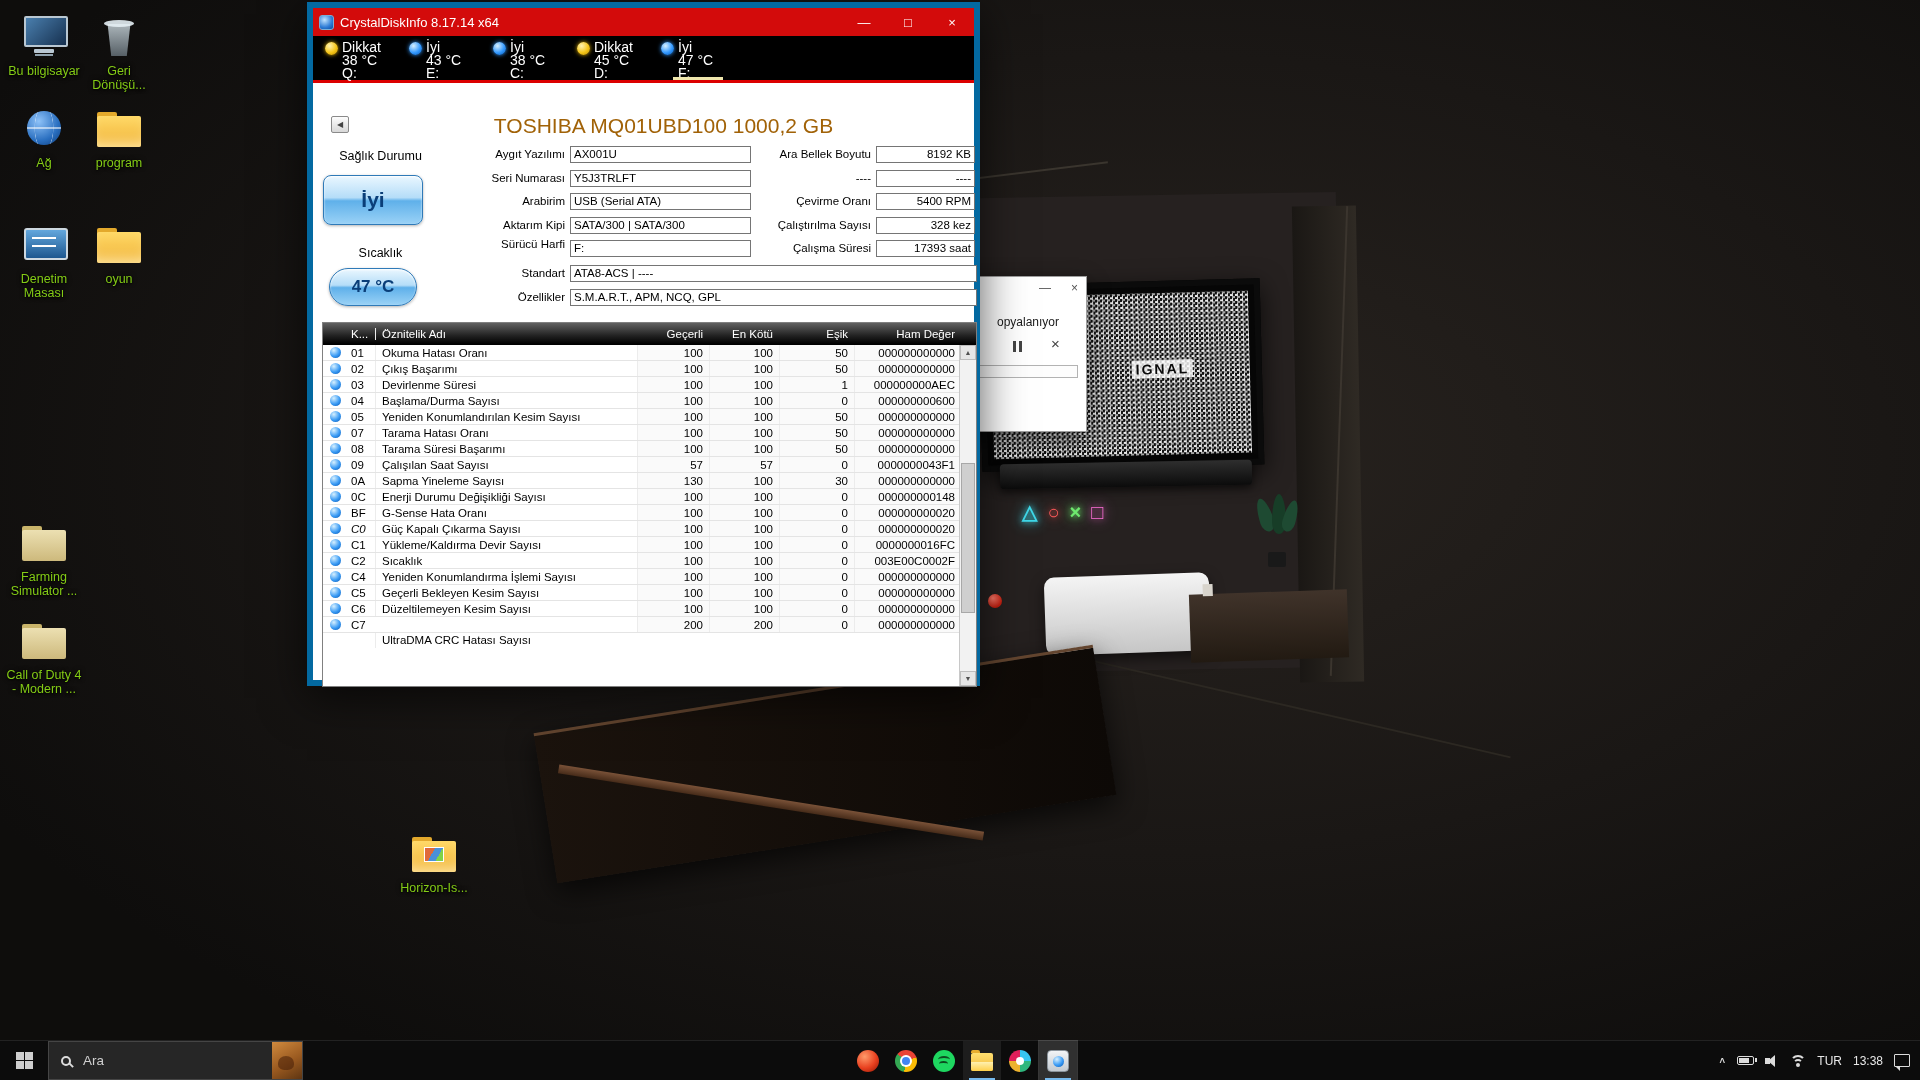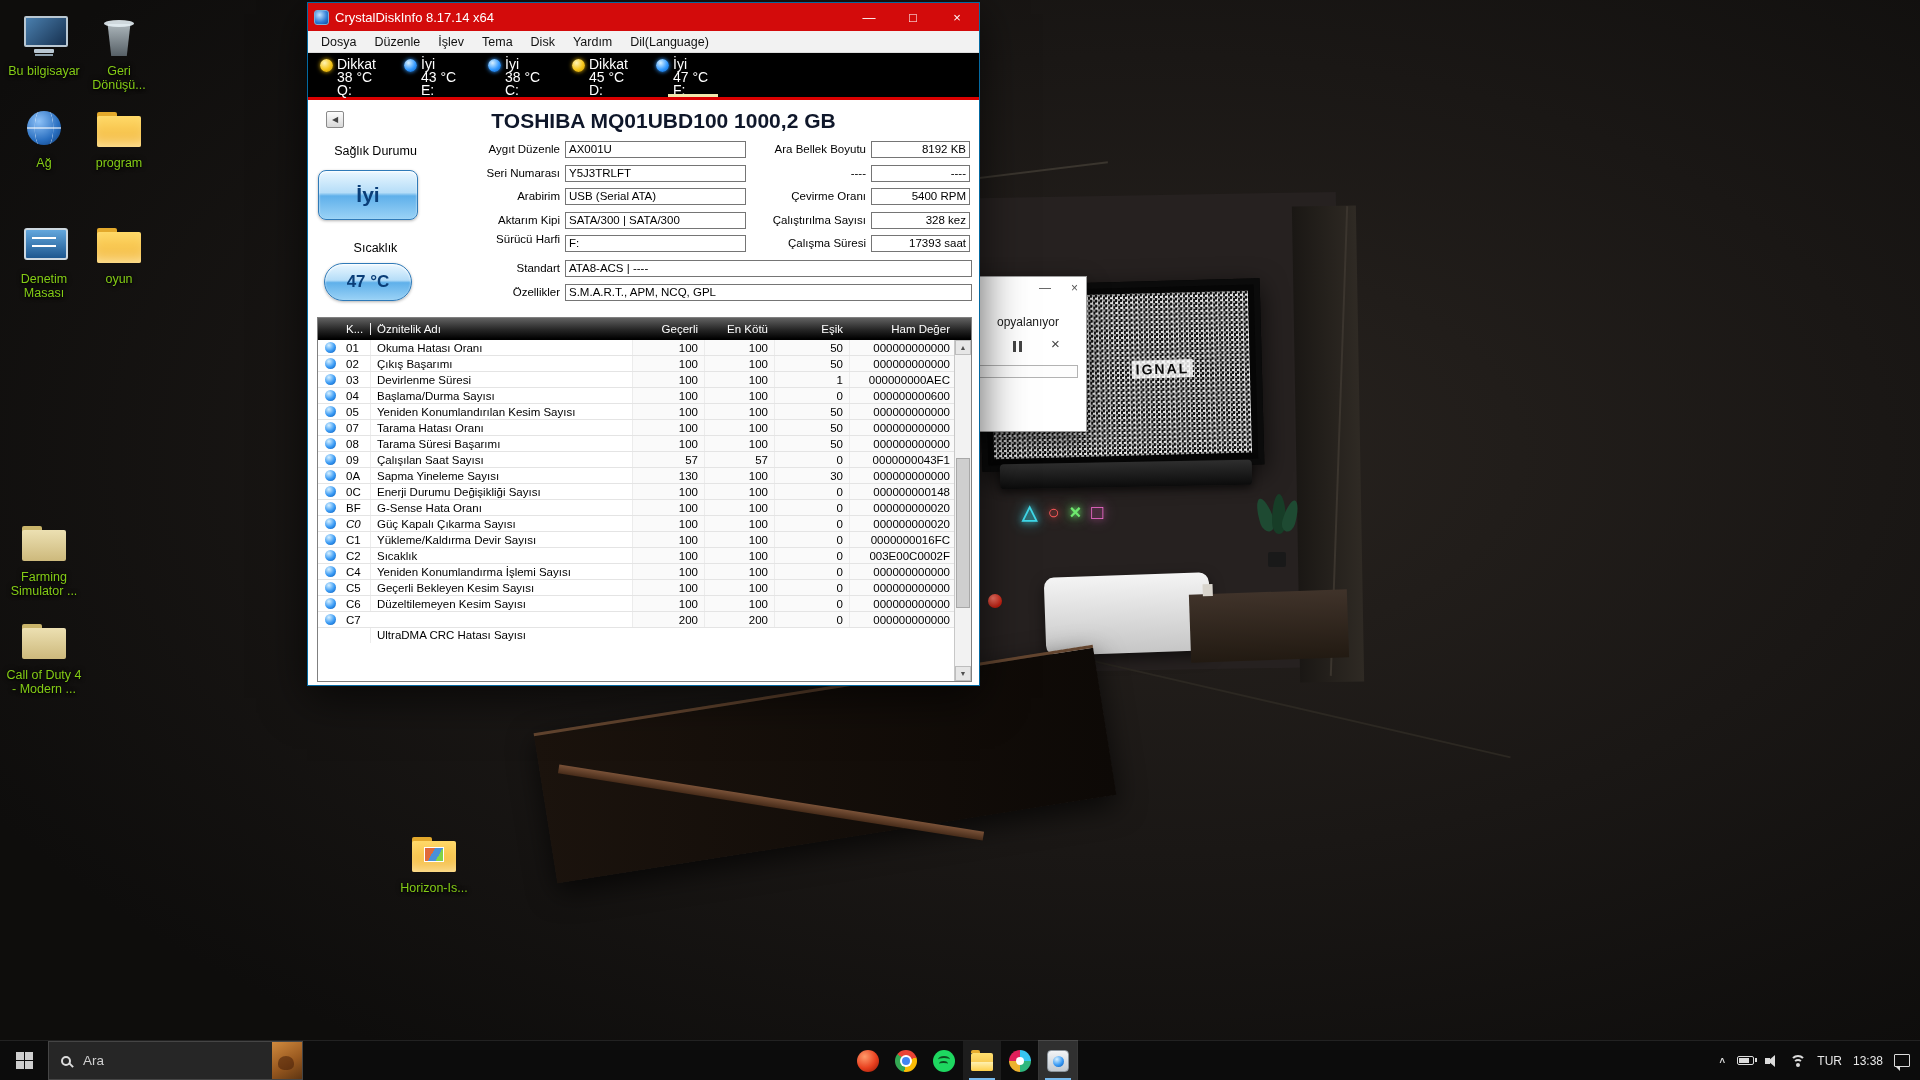--- a/index.html
+++ b/index.html
@@ -94,21 +94,21 @@
   .cd-controls{position:absolute;top:4px;right:8px;display:flex;gap:20px;color:#555;font-size:12px;}
   .cd-text{position:absolute;left:56px;top:38px;font-size:12px;color:#1a1a1a;}
   .cd-pause{position:absolute;left:64px;top:60px;width:24px;height:18px;background:none;border:none;
       display:flex;gap:3px;align-items:center;justify-content:center;cursor:pointer;}
   .pbar{width:3px;height:11px;background:#444;}
   .cd-cancel{position:absolute;left:104px;top:57px;background:none;border:none;font-size:15px;color:#444;cursor:pointer;}
   .cd-progress{position:absolute;left:10px;right:8px;top:88px;height:13px;border:1px solid #b3b3b3;background:#fdfdfd;}
 
   
   #cdi{position:absolute;left:307px;top:2px;width:673px;height:684px;background:#fff;z-index:20;
-      border:1px solid #0369a1;box-shadow:0 12px 42px rgba(0,0,0,.65);}
+      border:6px solid #0369a1;box-shadow:0 12px 42px rgba(0,0,0,.65);}
   .titlebar{height:28px;background:#d30b0b;display:flex;align-items:center;padding-left:6px;color:#fff;}
   .app-ico{width:15px;height:15px;border-radius:3px;margin-right:6px;border:1px solid #79aed6;
       background:radial-gradient(circle at 35% 30%, #bfe3ff, #2e7cd6 60%, #0a4a9e);}
   .t-title{font-size:13px;}
   .t-controls{margin-left:auto;display:flex;height:100%;}
   .tc{width:44px;display:flex;align-items:center;justify-content:center;font-size:13px;color:#fff;cursor:pointer;}
   .menubar{height:22px;background:#f2f2f2;border-bottom:1px solid #dcdcdc;display:flex;align-items:center;
       padding-left:4px;font-size:12.5px;color:#111;}
   .mi{padding:2px 9px;cursor:pointer;}
   .drivestrip{height:47px;background:#000;border-bottom:3px solid #dc0000;display:flex;
@@ -116,21 +116,21 @@
   .dtab{width:82px;display:flex;padding:3px 4px;color:#fff;position:relative;cursor:pointer;}
   .dtab.sel::after{content:'';position:absolute;left:16px;right:16px;bottom:0;height:3px;background:#efe7ad;}
   .ddot{width:13px;height:13px;border-radius:50%;margin:1px 4px 0 0;flex:none;}
   .db{background:radial-gradient(circle at 35% 30%, #d6f0ff, #3399ff 55%, #0353b0);box-shadow:0 0 4px #39f;}
   .dy{background:radial-gradient(circle at 35% 30%, #fff3b0, #f5c518 55%, #b78900);box-shadow:0 0 4px #dbac00;}
   .dlines{font-size:14px;line-height:13px;}
   .content{position:absolute;top:97px;left:0;right:0;bottom:0;background:#fff;}
   .backbtn{position:absolute;left:18px;top:11px;width:18px;height:17px;padding:0;
       background:linear-gradient(#fdfdfd,#d8d8d8);border:1px solid #8a8a8a;border-radius:2px;
       font-size:8px;color:#444;display:flex;align-items:center;justify-content:center;cursor:pointer;}
-  .model{position:absolute;top:9px;left:60px;right:20px;text-align:center;font-size:21px;font-weight:bold;color:#0f172a;}
+  .model{position:absolute;top:9px;left:60px;right:20px;text-align:center;font-size:21px;font-weight:normal;color:#a16207;}
   .hlabel{position:absolute;top:44px;left:0;width:135px;text-align:center;font-size:12.5px;color:#000;}
   .hbtn{position:absolute;left:10px;top:70px;width:100px;height:50px;border-radius:8px;cursor:pointer;
       background:linear-gradient(180deg,#eaf7ff 0%,#b5ddf8 45%,#5fb0ea 52%,#9ad2f6 100%);
       border:1px solid #2f7ab8;box-shadow:inset 0 1px 2px #fff,0 1px 3px rgba(0,0,0,.3);
       display:flex;align-items:center;justify-content:center;font-size:21px;font-weight:bold;color:#0a3e78;}
   .tlabel{position:absolute;top:141px;left:0;width:135px;text-align:center;font-size:12.5px;color:#000;}
   .tbtn{position:absolute;left:16px;top:163px;width:88px;height:38px;border-radius:19px;cursor:pointer;
       background:linear-gradient(180deg,#eaf7ff 0%,#b5ddf8 45%,#5fb0ea 52%,#9ad2f6 100%);
       border:1px solid #2f7ab8;box-shadow:inset 0 1px 2px #fff,0 1px 3px rgba(0,0,0,.3);
       display:flex;align-items:center;justify-content:center;font-size:17px;font-weight:bold;color:#0a3e78;}
@@ -312,29 +312,20 @@
 <div id="cdi">
   <div class="titlebar">
     <span class="app-ico"></span>
     <span class="t-title">CrystalDiskInfo 8.17.14 x64</span>
     <span class="t-controls">
       <span class="tc">—</span>
       <span class="tc">□</span>
       <span class="tc">×</span>
     </span>
   </div>
-  <div class="menubar" id="menubar">
-      <span class="mi">Dosya</span>
-      <span class="mi">Düzenle</span>
-      <span class="mi">İşlev</span>
-      <span class="mi">Tema</span>
-      <span class="mi">Disk</span>
-      <span class="mi">Yardım</span>
-      <span class="mi">Dil(Language)</span>
-    </div>
   <div class="drivestrip" id="drivestrip">
       <div class="dtab">
         <span class="ddot dy"></span>
         <div class="dlines">
           <div class="dstatus">Dikkat</div>
           <div class="dtemp">38 °C</div>
           <div class="dletter">Q:</div>
         </div>
       </div>
       <div class="dtab">
@@ -377,21 +368,21 @@
     <div class="model">TOSHIBA MQ01UBD100 1000,2 GB</div>
     <div class="hlabel">Sağlık Durumu</div>
     <div class="hbtn">
         <span>İyi</span>
       </div>
     <div class="tlabel">Sıcaklık</div>
     <div class="tbtn">
         <span>47 °C</span>
       </div>
     <div id="fields">
-        <div class="f-label" style="top: 41px; left: 118px; width: 134px;">Aygıt Düzenle</div>
+        <div class="f-label" style="top: 41px; left: 118px; width: 134px;">Aygıt Yazılımı</div>
         <div class="f-box" style="top: 41px; left: 257px; width: 181px;">AX001U</div>
         <div class="f-label" style="top: 65px; left: 118px; width: 134px;">Seri Numarası</div>
         <div class="f-box" style="top: 65px; left: 257px; width: 181px;">Y5J3TRLFT</div>
         <div class="f-label" style="top: 88px; left: 118px; width: 134px;">Arabirim</div>
         <div class="f-box" style="top: 88px; left: 257px; width: 181px;">USB (Serial ATA)</div>
         <div class="f-label" style="top: 112px; left: 118px; width: 134px;">Aktarım Kipi</div>
         <div class="f-box" style="top: 112px; left: 257px; width: 181px;">SATA/300 | SATA/300</div>
         <div class="f-label" style="top: 131px; left: 118px; width: 134px;">Sürücü Harfi</div>
         <div class="f-box" style="top: 135px; left: 257px; width: 181px;">F:</div>
         <div class="f-label" style="top: 160px; left: 118px; width: 134px;">Standart</div>

